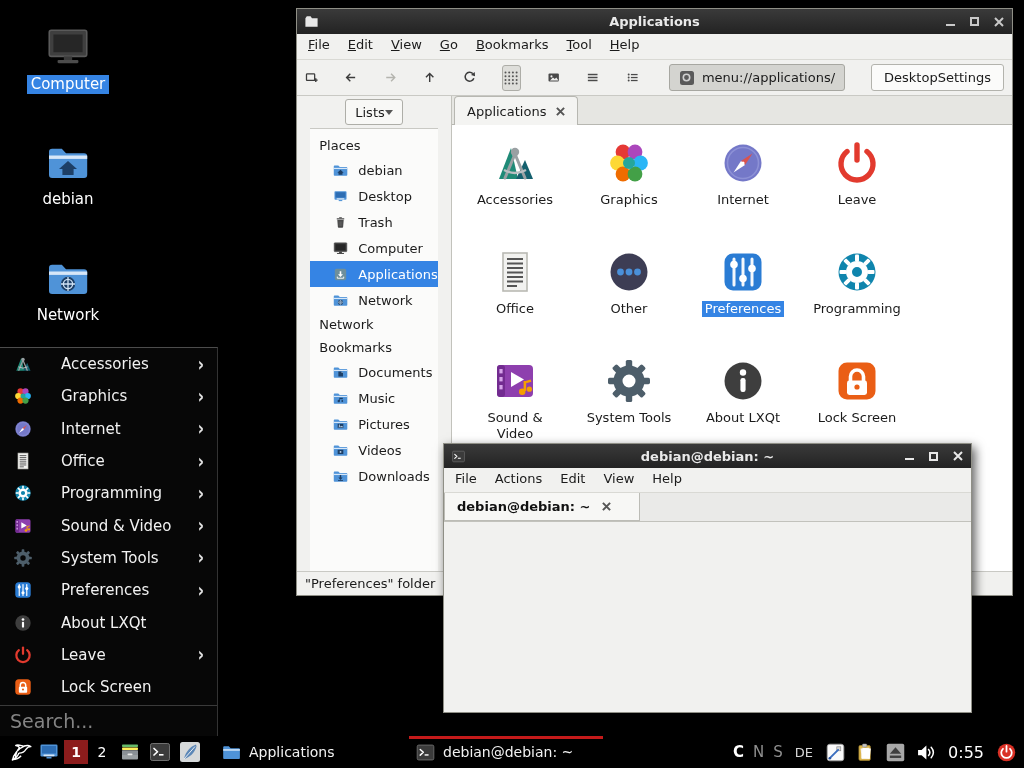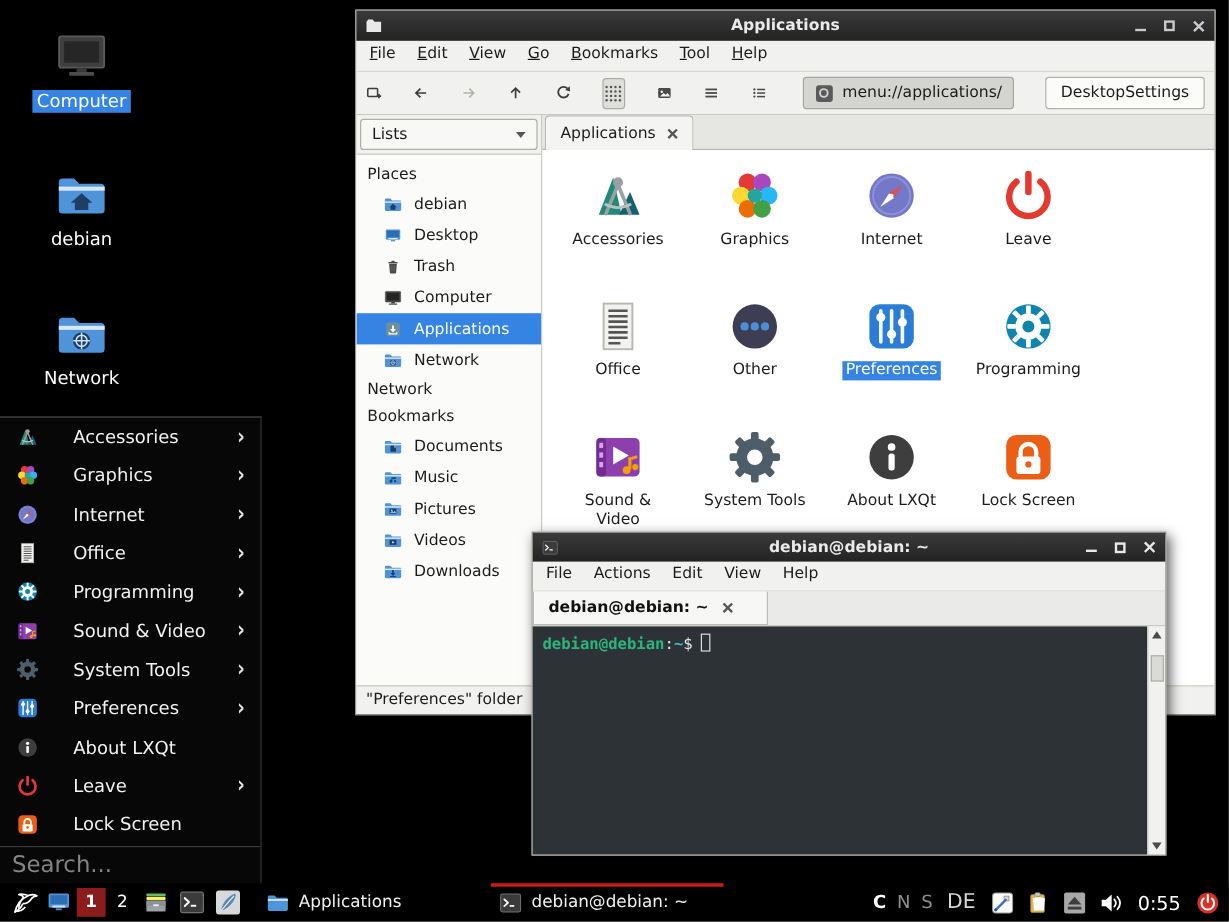--- a/index.html
+++ b/index.html
@@ -41,21 +41,21 @@
   #fm { left:296px; top:8px; width:717px; height:588px; }
   .toolbar { height:36px; flex:none; background:#f1f1ef; border-bottom:1px solid #c9c9c4; display:flex; align-items:center; padding:0 8px; gap:26px; }
   .tool-ic { width:19px; height:19px; }
   .view-btn { width:26px; height:26px; border-radius:3px; display:flex; align-items:center; justify-content:center; }
   .view-btn.pressed { background:#dededa; border:1px solid #adada7; }
   .addr-btn { height:27px; background:#d4d4d0; border:1px solid #a7a7a1; border-radius:3px; display:flex; align-items:center; gap:7px; padding:0 9px; font-size:13px; color:#1b1b1b; width:196px; margin-left:4px; }
   .addr-ic { width:16px; height:16px; }
   .plain-btn { height:27px; background:#fbfbfa; border:1px solid #b3b3ad; border-radius:3px; display:flex; align-items:center; padding:0 12px; font-size:13px; color:#1b1b1b; }
 
   .fm-middle { flex:1; min-height:0; display:flex; }
-  .fm-left { width:154px; flex:none; display:flex; flex-direction:column; background:#f1f1ef; }
+  .fm-left { width:154px; flex:none; display:flex; flex-direction:column; background:#f1f1ef;align-items:center; }
   .combo { margin:3px; height:26px; background:#f8f8f6; border:1px solid #aeaea8; border-radius:3px; display:flex; align-items:center; padding:0 9px; font-size:13px; color:#1b1b1b; }
   .combo-arrow { margin-left:auto; width:0; height:0; border-left:4px solid transparent; border-right:4px solid transparent; border-top:5px solid #555; }
   .sidebar { flex:1; background:#fbfbfa; border-top:1px solid #c9c9c4; padding-top:5px; overflow:hidden; }
   .sb-header { height:23px; padding-left:9px; font-size:13px; color:#1b1b1b; display:flex; align-items:center; }
   .sb-item { height:26px; display:flex; align-items:center; padding-left:22px; gap:9px; font-size:13px; color:#1b1b1b; }
   .sb-item svg { width:17px; height:17px; flex:none; }
   .sb-item.selected { background:#3584e4; color:#fff; }
 
   .fm-right { flex:1; display:flex; flex-direction:column; border-left:1px solid #c2c2bc; min-width:0; }
   .tabbar { height:29px; flex:none; background:#e6e6e2; border-bottom:1px solid #b7b7b1; display:flex; align-items:stretch; }
@@ -94,21 +94,21 @@
   .tb-btn { height:32px; display:flex; align-items:center; justify-content:center; flex:none; }
   .tb-btn svg { width:24px; height:24px; }
   .ws { width:24px; height:24px; margin:0 1px; display:flex; align-items:center; justify-content:center; font-size:14px; color:#fff; }
   .ws.active { background:#8c1c1c; font-weight:bold; }
   .task { height:32px; display:flex; align-items:center; gap:7px; font-size:14px; color:#f2f2f2; border-top:3px solid transparent; border-bottom:3px solid transparent; padding:0 6px; flex:none; }
   .task svg { width:21px; height:21px; }
   .task.active { border-top-color:#c41a1a; }
   .tray { margin-left:auto; display:flex; align-items:center; gap:9px; }
   .kbd-ind { font-size:15px; color:#8f8f8f; }
   .kbd-ind.on { color:#fff; font-weight:bold; }
-  .kbd-layout { font-size:17px; color:#d6d6d6; margin:0 3px; }
+  .kbd-layout { font-size:13px; color:#d6d6d6; margin:0 3px; }
   .tray svg { width:21px; height:21px; }
   .clock { font-size:16px; color:#fff; margin:0 3px; }
 </style>
 </head>
 <body>
 
 <svg width="0" height="0" style="position:absolute" aria-hidden="true">
 <defs>
   <g id="fbase">
     <path d="M5 13c0-2.2 1-3.2 3.2-3.2h9.6l4.2 4.4h18c2.2 0 3.2 1 3.2 3.2v18.4c0 2.2-1 3.2-3.2 3.2H8.2C6 39 5 38 5 35.8z" fill="#4f93d8"></path>
@@ -716,30 +716,20 @@
     <span class="mitem">Help</span>
   </div>
   <div class="term-tabbar">
     <span class="term-tab">
       <span>debian@debian: ~</span>
       <svg class="tab-close" viewBox="0 0 10 10">
           <path d="M1 1L9 9M9 1L1 9" stroke="#555" stroke-width="2.2"></path>
         </svg>
     </span>
   </div>
-  <div class="term-body">
-    <div class="term-screen">
-      <span class="p-user">debian@debian</span><span class="p-sep">:</span><span class="p-path">~</span><span class="p-dollar">$</span><span class="cursor"></span>
-    </div>
-    <div class="term-scroll">
-      <span class="tri-up"></span>
-      <span class="sb-thumb"></span>
-      <span class="tri-down"></span>
-    </div>
-  </div>
 </div>
 
 <div class="taskbar">
   <span class="tb-btn" style="width:30px">
     <svg style="width:26px;height:26px">
         <use href="#sym-bird"></use>
       </svg>
   </span>
   <span class="tb-btn" style="width:28px">
     <svg>

